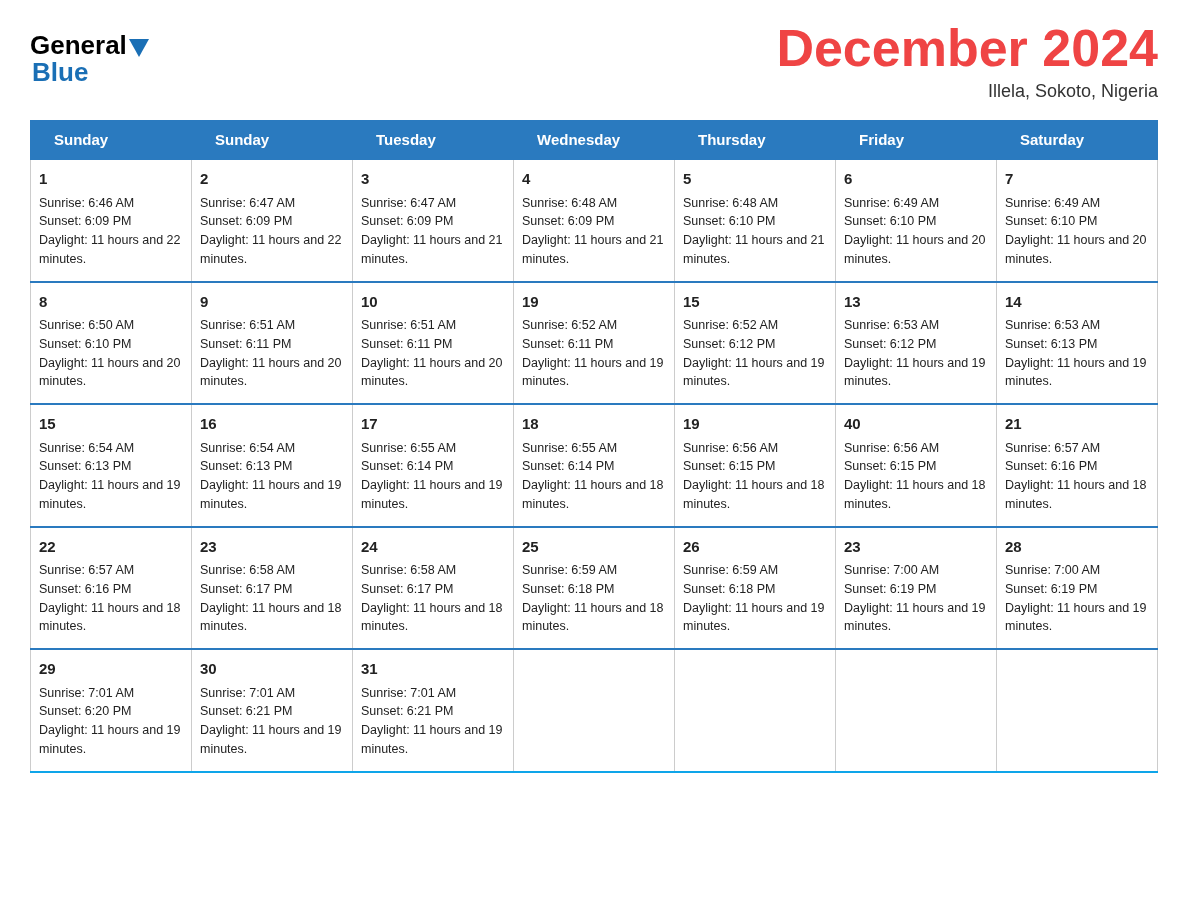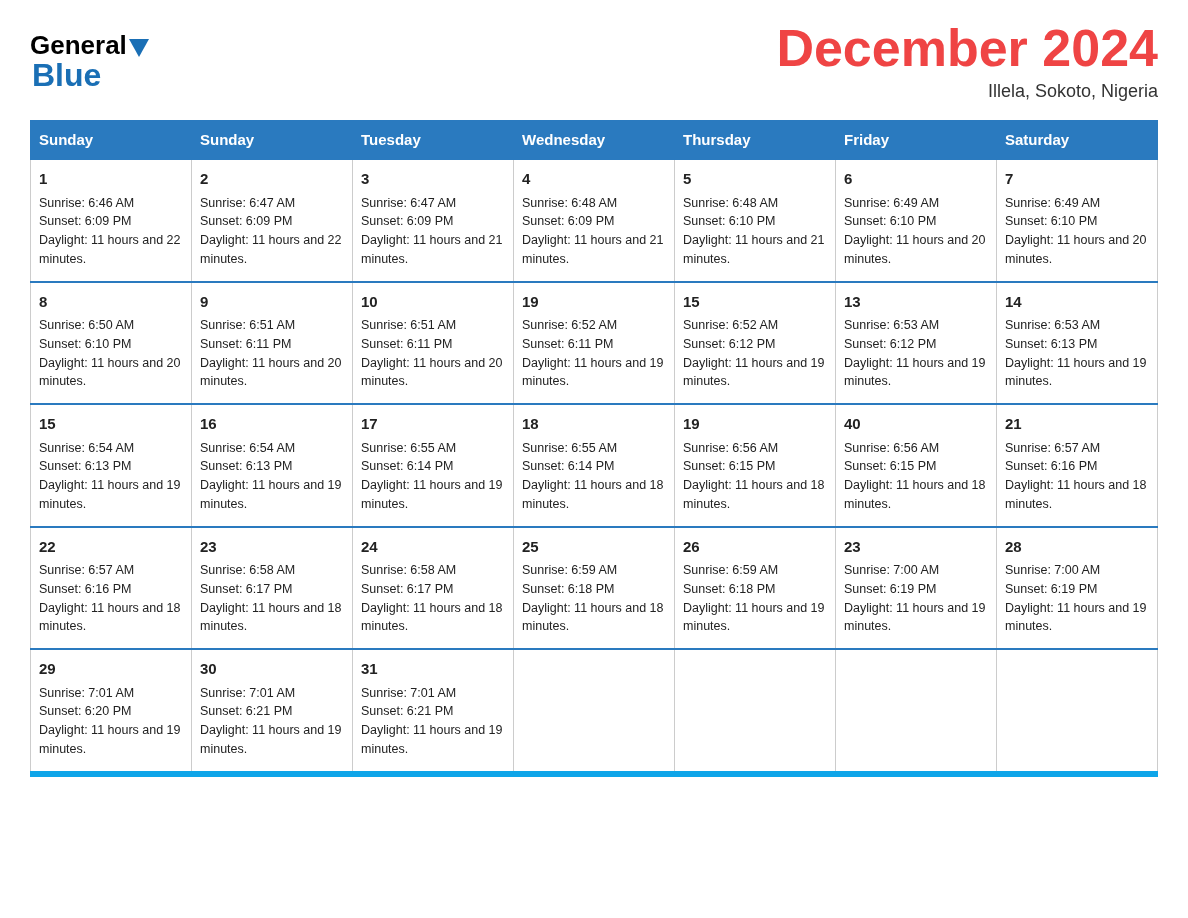--- a/index.html
+++ b/index.html
@@ -33,21 +33,21 @@
     .logo-text .triangle {
       width: 0; height: 0;
       border-left: 10px solid transparent;
       border-right: 10px solid transparent;
       border-top: 18px solid #1a6fb5;
       margin: 0 2px;
       margin-bottom: -4px;
     }
     .logo-blue {
       color: #1a6fb5;
-      font-size: 32px;
+      font-size: 26px;
       font-weight: bold;
       margin-top: -4px;
       margin-left: 2px;
     }
     .title-block {
       text-align: right;
     }
     .title-block h1 {
       font-size: 52px;
       font-weight: bold;
@@ -63,40 +63,40 @@
     table {
       width: 100%;
       border-collapse: collapse;
       table-layout: fixed;
     }
     thead tr th {
       background-color: #2a7abf;
       color: #fff;
       font-size: 15px;
       font-weight: bold;
-      padding: 10px 8px;
+      padding: 10px 23px;
       text-align: left;
       border: 1px solid #2a7abf;
     }
     tbody tr td {
       vertical-align: top;
       padding: 8px 8px 12px 8px;
       border: 1px solid #ccc;
       font-size: 12.5px;
       color: #222;
       line-height: 1.5;
     }
     tbody tr td .day-num {
       font-size: 15px;
       font-weight: bold;
       display: block;
       margin-bottom: 3px;
     }
     tbody tr:last-child td {
-      border-bottom: 6px solid #0ea5e9;
+      border-bottom: 2px solid #0ea5e9;
     }
     tbody tr td:first-child {
       border-left: 1px solid #ccc;
     }
     .week-row td {
       border-top: 2px solid #2a7abf;
     }
     .empty-cell {
       background: #fff;
     }

